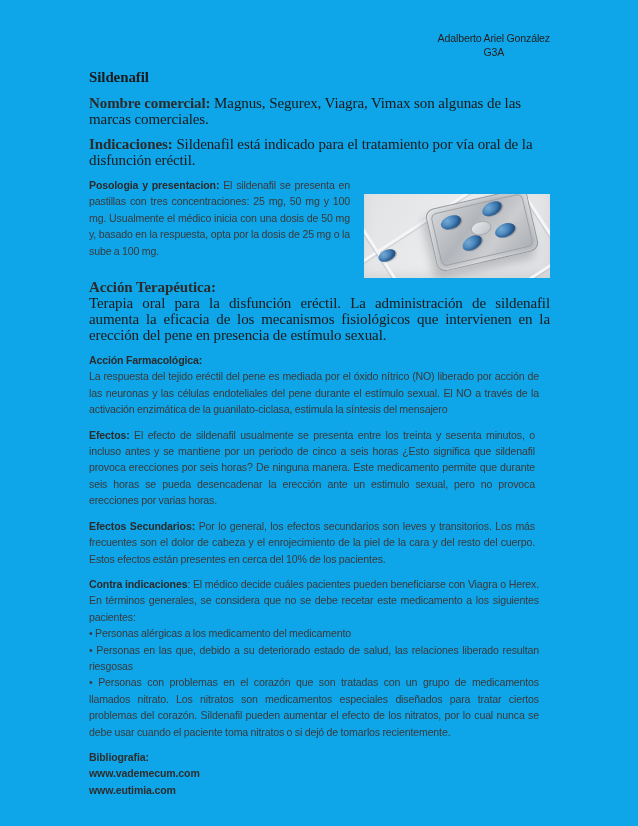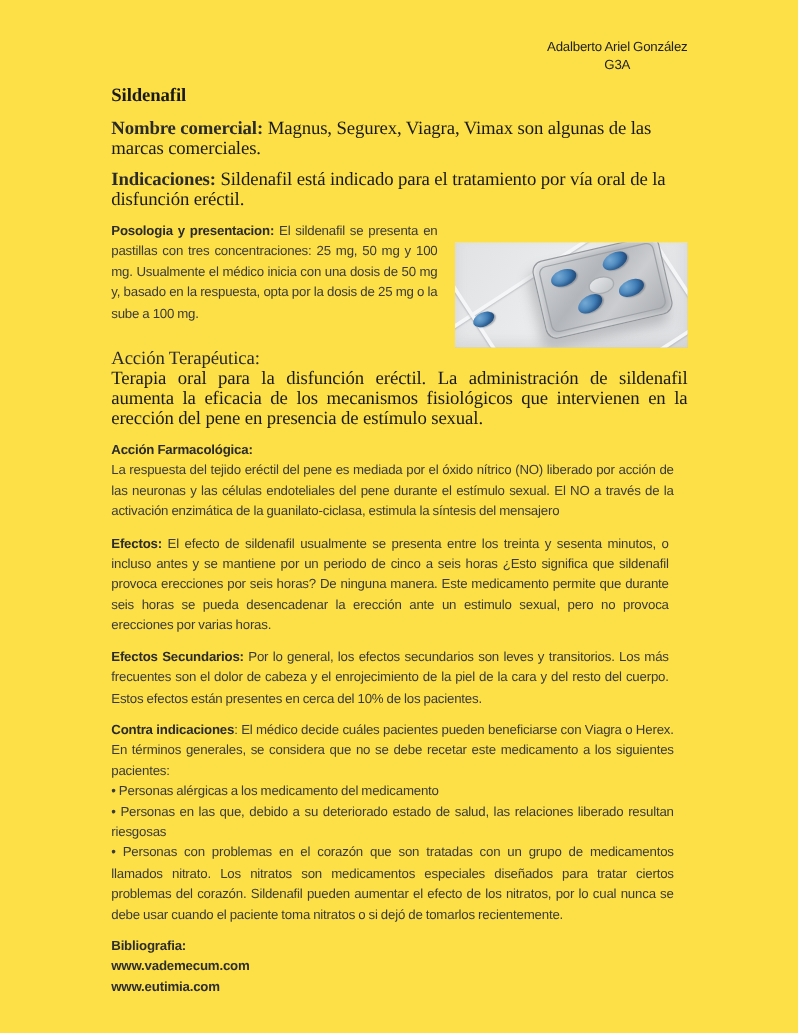--- a/index.html
+++ b/index.html
@@ -1,20 +1,20 @@
 <!DOCTYPE html>
 <html><head>
 <meta charset="utf-8">
 <style>
   html,body{margin:0;padding:0;background:#ffffff;}
   .page{
     position:relative;
     width:638px;height:826px;
     box-sizing:border-box;
-    background:#fde047;
+    background:#0ea5e9;
     padding:32px 88px 0 89px;
     overflow:hidden;
     font-family:"Liberation Sans","DejaVu Sans",sans-serif;
   }
   .sans{
     font-family:"Liberation Sans","DejaVu Sans",sans-serif;
     font-size:10.6px;line-height:16.4px;color:#3a3a3a;
     letter-spacing:-0.15px;word-spacing:-0.3px;
   }
   .serif{
@@ -26,21 +26,21 @@
   p{margin:0 15px 9px 0;}
   .doc-header{text-align:right;line-height:13.5px;margin-bottom:10px;color:#222;font-size:10.6px;}
   .hdr-inner{display:inline-block;text-align:center;}
   .title{font-weight:bold;margin:0 0 10px 0;}
   .b{font-weight:bold;color:#2b2b2b;}
   .group{margin:0 11px 9px 0;}
   .group p{margin:0;}
   .flow{margin:0 0 9px 0;}
   .flow::after{content:"";display:block;clear:both;}
   .flow .posologia{margin:0 0 6px 0;}
-  .flow h2{font-weight:normal;margin-top:20px;}
+  .flow h2{font-weight:bold;margin-top:20px;}
   .flow .serif-para{margin:0;}
   .biblio div{margin:0;font-weight:bold;color:#2e2e2e;}
   .biblio h3{font-weight:bold;color:#2e2e2e;}
 
   
   .photo{
     position:relative;float:right;
     width:186px;height:84px;
     margin:17px 0 6px 14px;
     background:linear-gradient(120deg,#e1e2e4 0%,#ebeced 45%,#dedfe2 100%);

